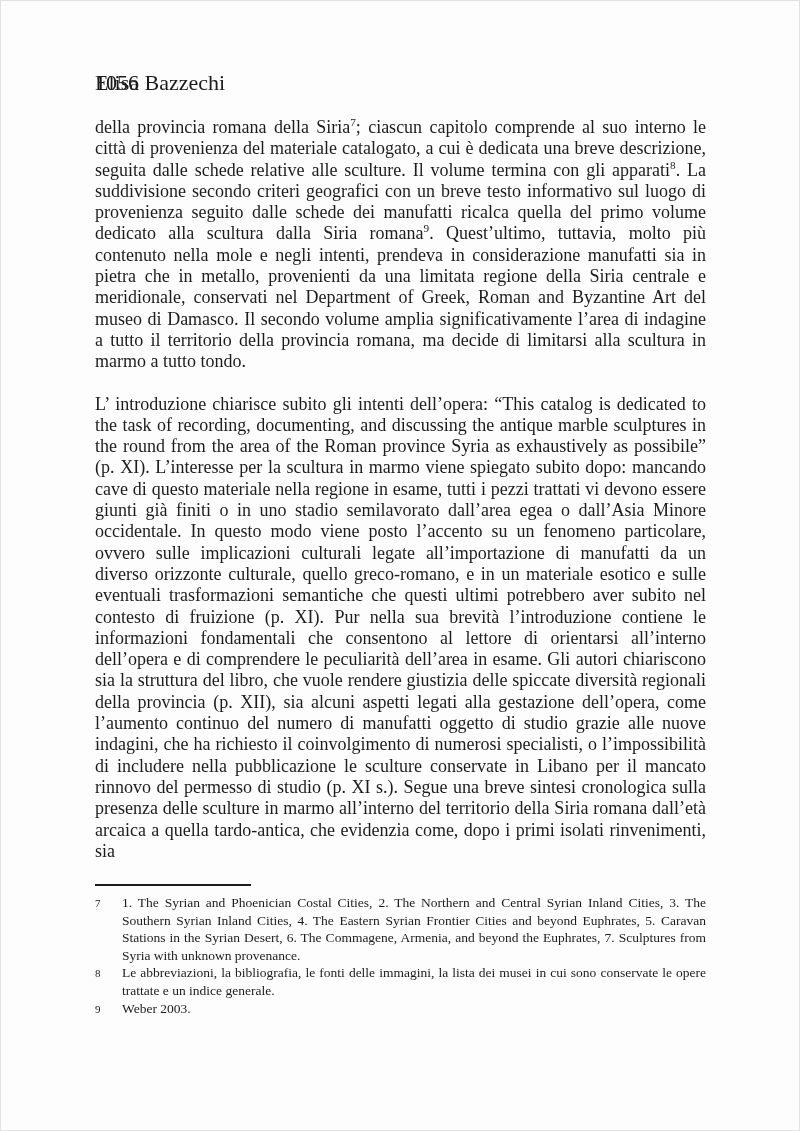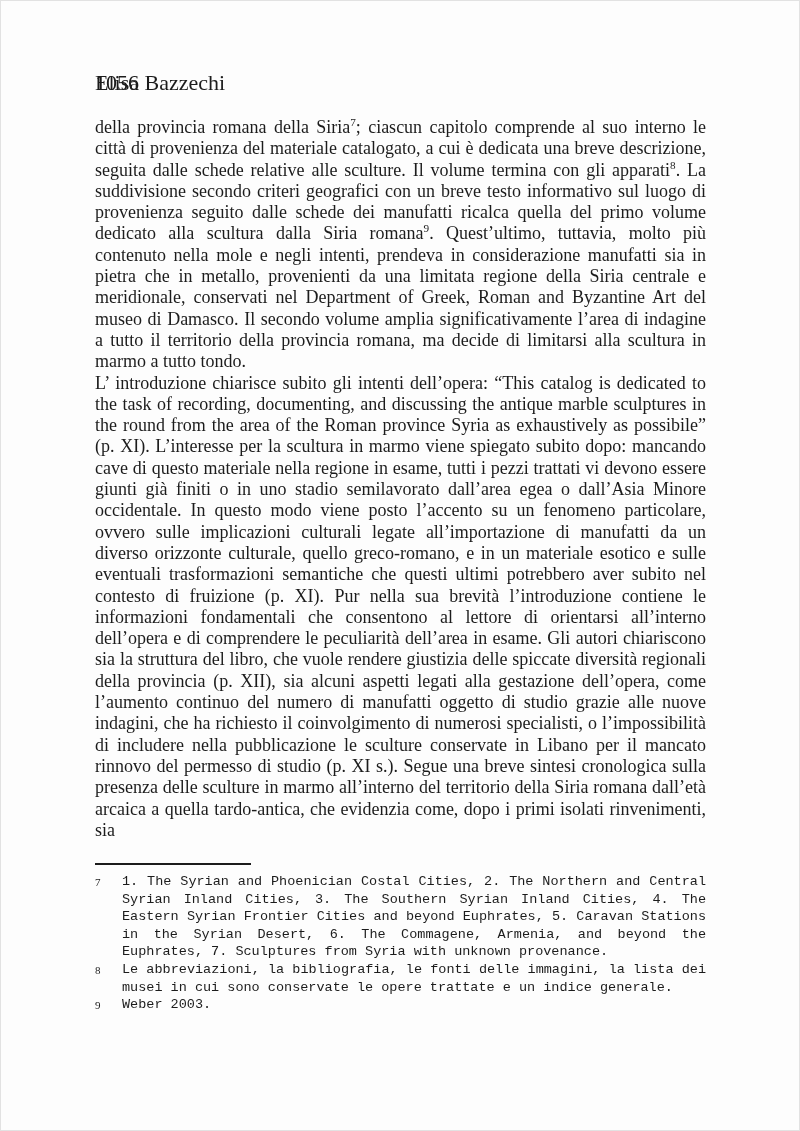--- a/index.html
+++ b/index.html
@@ -38,20 +38,21 @@
     text-align: left;
   }
   .body-text p {
     font-size: 18px;
     line-height: 21.3px;
     text-align: justify;
     hyphens: auto;
     -webkit-hyphens: auto;
   }
   .body-text p + p {
+    margin-top: 21px;
   }
   sup.fn-ref {
     font-size: 0.62em;
     vertical-align: super;
     line-height: 0;
   }
   .footnotes {
     margin-top: 22px;
     font-size: 13.5px;
     line-height: 17.6px;
@@ -69,21 +70,20 @@
     width: 27px;
     flex: none;
     font-size: 11px;
     position: relative;
     top: 1px;
   }
   .fn-text {
     flex: 1;
     text-align: justify;
     hyphens: auto;
-    font-family: Liberation Mono, monospace;
     -webkit-hyphens: auto;
   }
 </style>
 </head>
 <body>
 
 <div class="page">
 
   <header class="header">
     <span class="page-number">1056</span>

